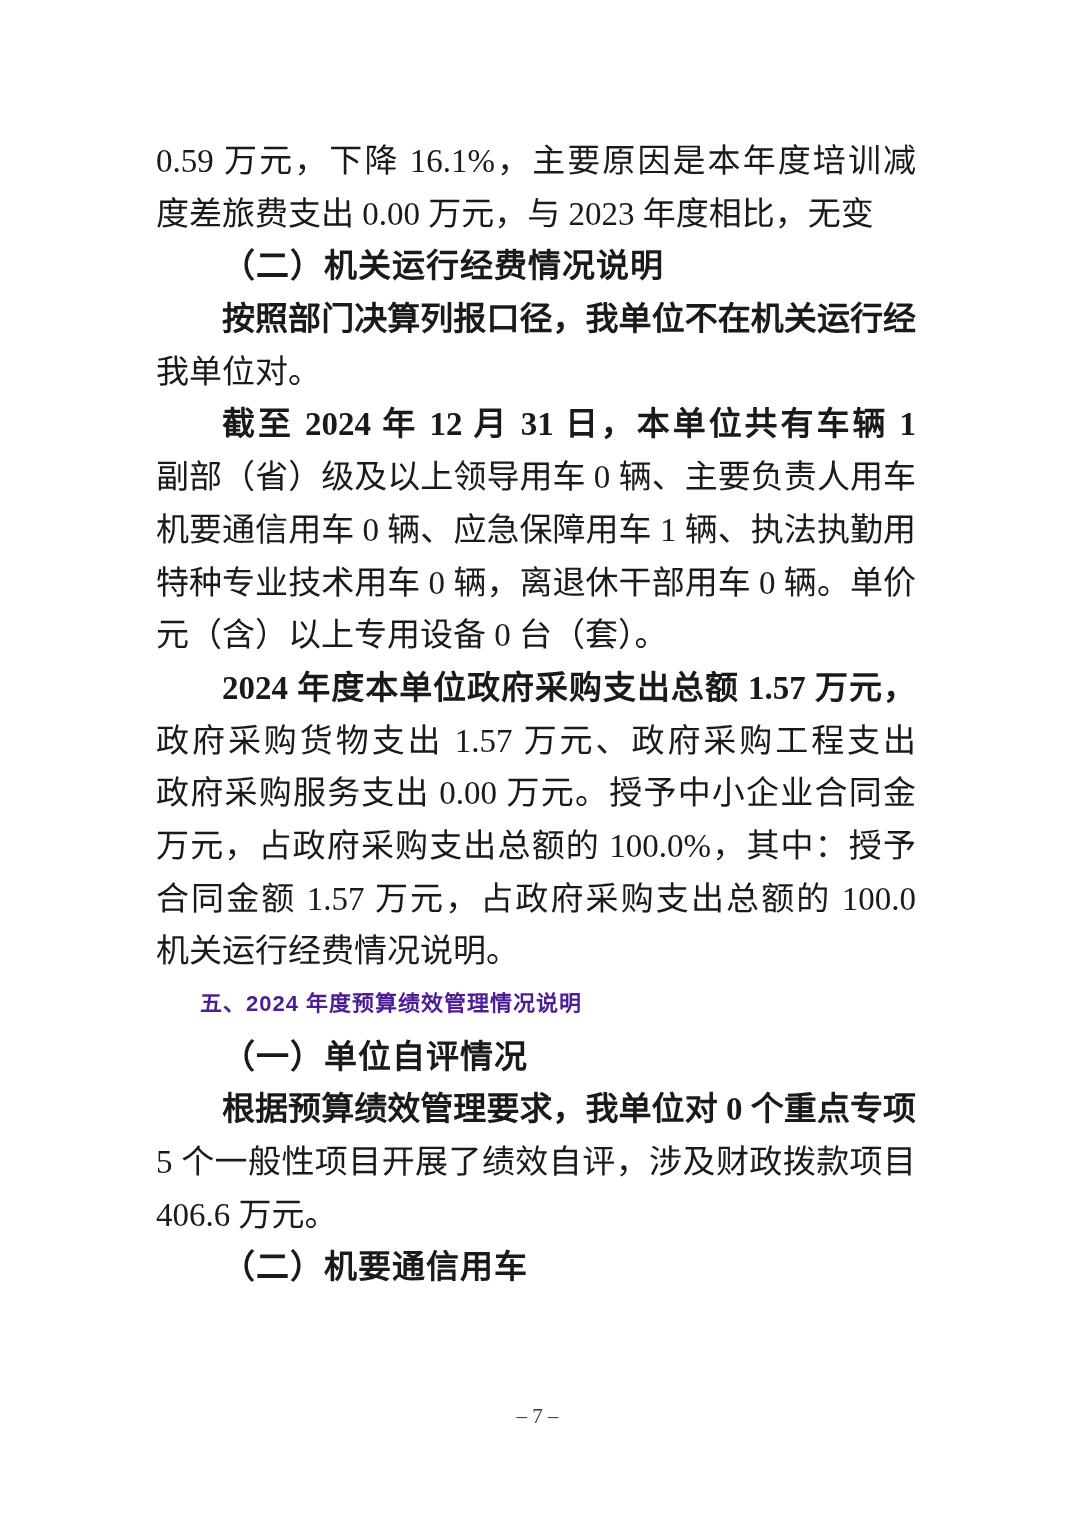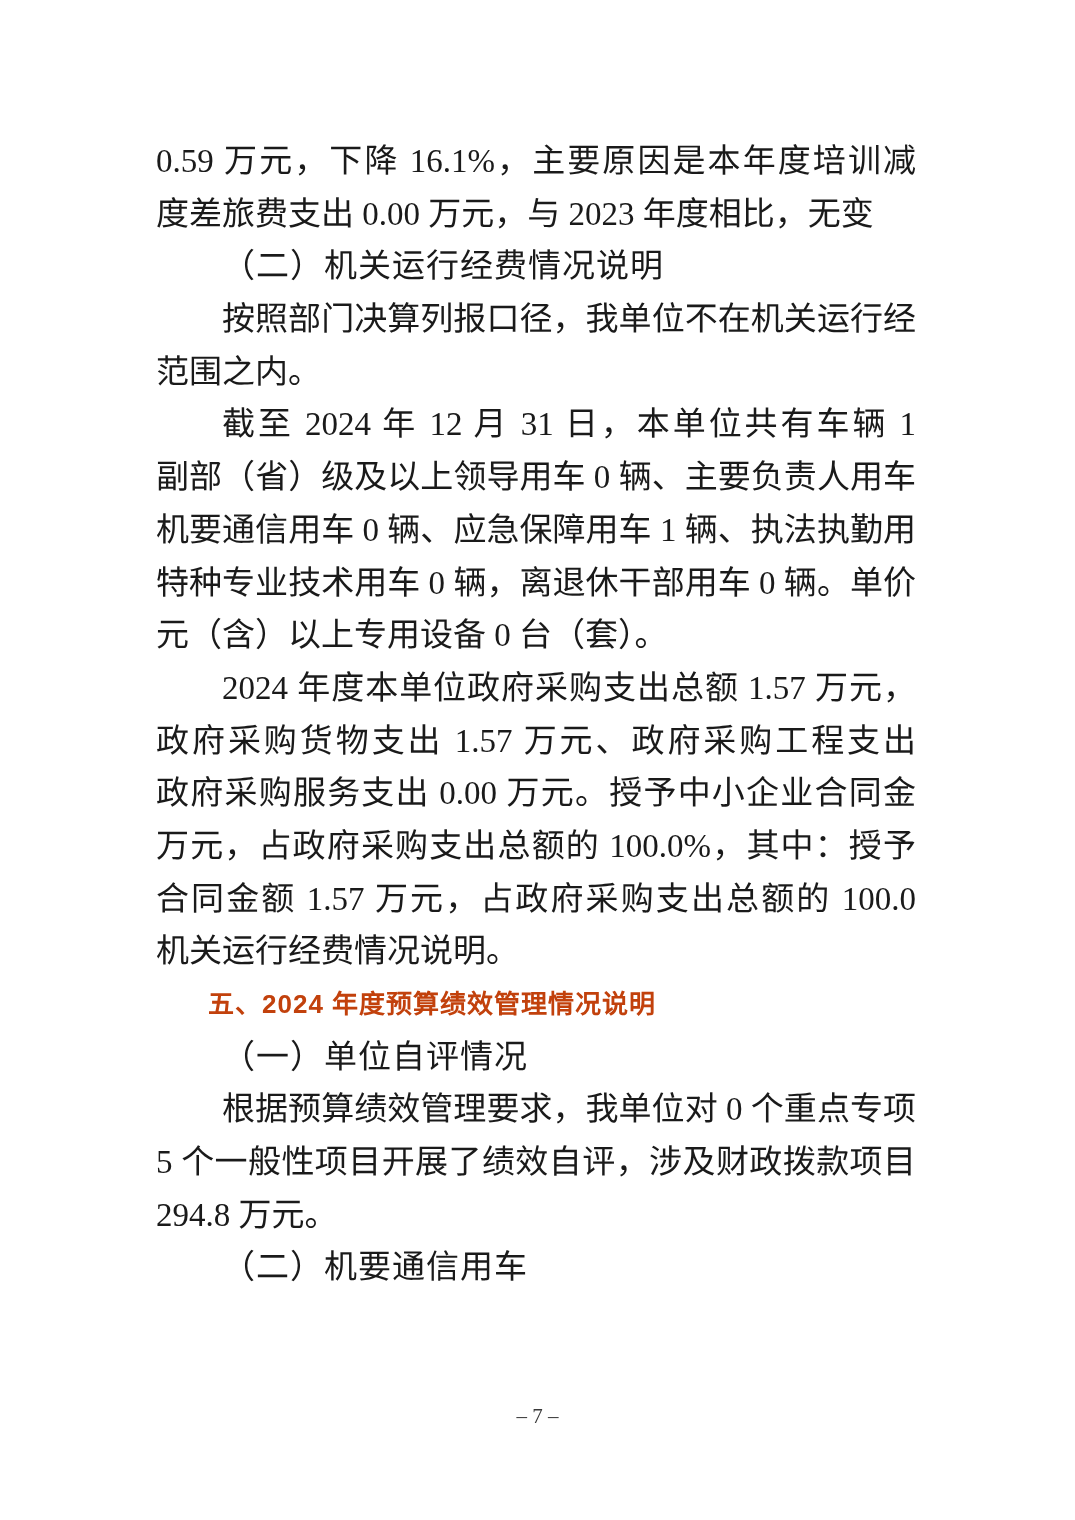--- a/index.html
+++ b/index.html
@@ -31,32 +31,33 @@
     text-align: left;
   }
   
   .line.j {
     text-align: justify;
     text-align-last: justify;
   }
   
   .line.ind {
     text-indent: 2em;
+    font-weight: bold;
   }
   
   .line.kai {
     font-family: "Liberation Serif", "DejaVu Serif", serif;
     letter-spacing: 1px;
   }
   
   .line.hei {
     font-family: "Liberation Sans", "DejaVu Sans", sans-serif;
     font-weight: 700;
-    font-size: 26px;
-    color: #c2410c;
+    font-size: 22px;
+    color: #4c1d95;
     letter-spacing: 1px;
   }
   .page-number {
     position: absolute;
     left: 0;
     top: 1404px;
     width: 100%;
     text-align: center;
     font-size: 21px;
     color: #3a3a3a;
@@ -65,33 +66,33 @@
 </style>
 </head>
 <body>
 
 <div class="page">
   <div class="content">
     <div class="line j">0.59 万元，下降 16.1%，主要原因是本年度培训减少。本年</div>
     <div class="line">度差旅费支出 0.00 万元，与 2023 年度相比，无变化。</div>
     <div class="line ind kai">（二）机关运行经费情况说明</div>
     <div class="line ind j">按照部门决算列报口径，我单位不在机关运行经费统计</div>
-    <div class="line">范围之内。</div>
+    <div class="line">我单位对。</div>
     <div class="line ind j">截至 2024 年 12 月 31 日，本单位共有车辆 1 辆，其中，</div>
     <div class="line j">副部（省）级及以上领导用车 0 辆、主要负责人用车 0 辆、</div>
     <div class="line j">机要通信用车 0 辆、应急保障用车 1 辆、执法执勤用车 0 辆，</div>
     <div class="line j">特种专业技术用车 0 辆，离退休干部用车 0 辆。单价 100 万</div>
     <div class="line">元（含）以上专用设备 0 台（套）。</div>
     <div class="line ind j">2024 年度本单位政府采购支出总额 1.57 万元，其中：</div>
     <div class="line j">政府采购货物支出 1.57 万元、政府采购工程支出 0.00 万元、</div>
     <div class="line j">政府采购服务支出 0.00 万元。授予中小企业合同金额 1.57</div>
     <div class="line j">万元，占政府采购支出总额的 100.0%，其中：授予小微企业</div>
     <div class="line j">合同金额 1.57 万元，占政府采购支出总额的 100.0 %。主要</div>
     <div class="line">机关运行经费情况说明。</div>
     <div class="line ind hei">五、2024 年度预算绩效管理情况说明</div>
     <div class="line ind kai">（一）单位自评情况</div>
     <div class="line ind j">根据预算绩效管理要求，我单位对 0 个重点专项项目、</div>
     <div class="line j">5 个一般性项目开展了绩效自评，涉及财政拨款项目支出</div>
-    <div class="line">294.8 万元。</div>
+    <div class="line">406.6 万元。</div>
     <div class="line ind kai">（二）机要通信用车</div>
   </div>
   <div class="page-number">– 7 –</div>
 </div>
 
 </body></html>

